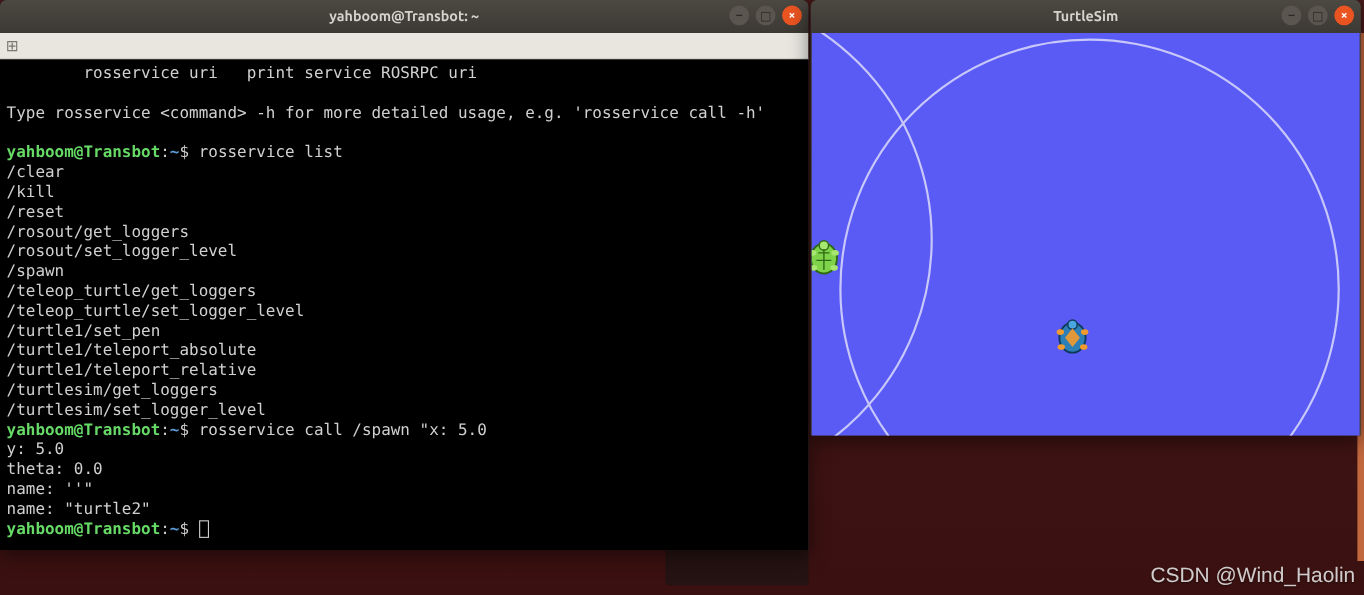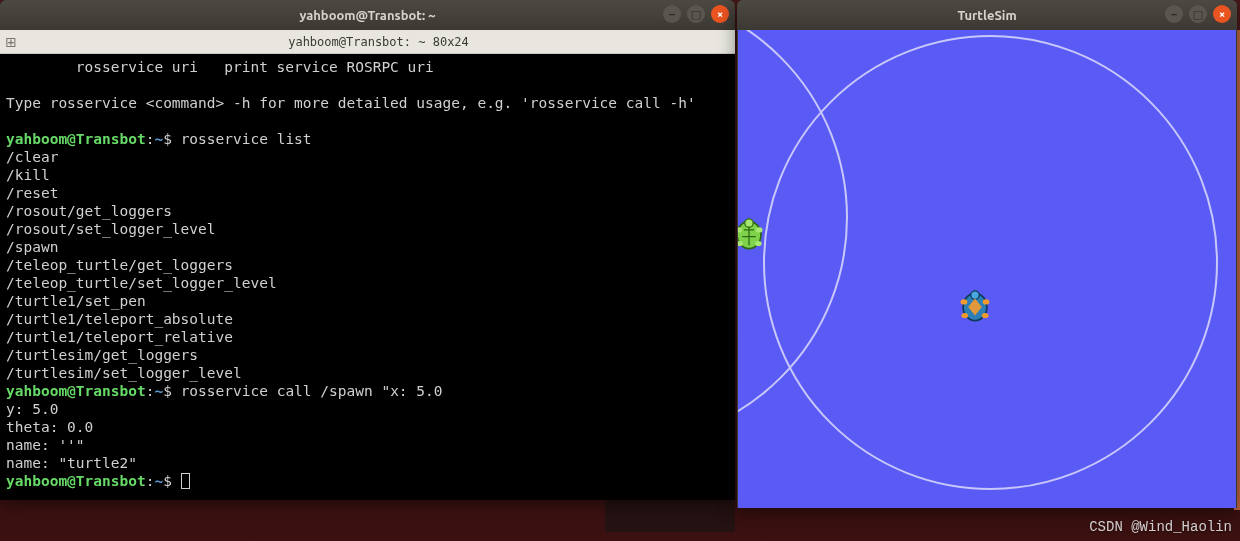--- a/index.html
+++ b/index.html
@@ -13,26 +13,26 @@
   .win-btn { width:18px; height:18px; border-radius:9px; background:#5a564f; display:flex; align-items:center; justify-content:center; color:#2b2923; font-size:11px; cursor:pointer; }
   .win-btn.close { background:#e95420; color:#fff; }
   .menubar { height:24px; background:#e8e6df; border-bottom:1px solid #c9c7bf; display:flex; align-items:center; font-size:12px; color:#3b3a36; }
   .menubar .grip { width:22px; display:flex; align-items:center; justify-content:center; color:#7a786f; font-size:14px; }
   .menubar .mb-title { flex:1; text-align:center; font-family:"DejaVu Sans Mono","Ubuntu Mono",monospace; }
   .term-body { background:#000; color:#d0d0d0; font-family:"DejaVu Sans Mono","Ubuntu Mono",monospace; font-size:14.5px; line-height:18px; padding:4px 6px; height:533px; white-space:pre; overflow:hidden; }
   .prompt-user { color:#66d966; font-weight:bold; }
   .prompt-path { color:#5a9ad6; font-weight:bold; }
   .cursor { display:inline-block; width:9px; height:16px; border:1px solid #d0d0d0; vertical-align:text-bottom; }
   
-  .sim-win { left:737px; top:0; width:500px; height:508px; background:#3d3a36; }
+  .sim-win { left:737px; top:0; width:500px; height:396px; background:#3d3a36; }
   .sim-canvas { position:relative; width:498px; height:509px; margin:0 1px 1px 1px; background:#5a5af5; overflow:hidden; }
   .trail { position:absolute; border:2.5px solid #c7c7fa; border-radius:50%; background:transparent; }
   .arc-mask { position:absolute; background:#5a5af5; }
   .turtle { position:absolute; width:34px; height:34px; }
-  .watermark { position:absolute; right:8px; bottom:6px; color:#e6e6e6; font-size:14px; opacity:.88; font-family:Liberation Mono, monospace; text-shadow:0 1px 2px rgba(0,0,0,.5);}
+  .watermark { position:absolute; right:8px; bottom:6px; color:#e6e6e6; font-size:19px; opacity:.88; font-family:Liberation Sans, sans-serif; text-shadow:0 1px 2px rgba(0,0,0,.5);}
   
   .side-scroll { position:absolute; right:0; top:30px; width:6px; height:480px; background:#c1683f; }
   .shadow-box { position:absolute; left:605px; top:492px; width:130px; height:40px; background:rgba(20,20,20,.55); border-radius:2px;}
 </style>
 </head>
 <body>
 
 <div class="desktop">
   <div class="side-scroll"></div>
   <div class="shadow-box"></div>
@@ -47,21 +47,20 @@
         <div class="win-btn">
             <span>□</span>
           </div>
         <div class="win-btn close">
             <span>×</span>
           </div>
       </div>
     </div>
     <div class="menubar">
       <div class="grip">⊞</div>
-      <div class="mb-title">yahboom@Transbot: ~ 80x24</div>
     </div>
     <div class="term-body"><span>        rosservice uri   print service ROSRPC uri</span>
 <span></span>
 <span>Type rosservice &lt;command&gt; -h for more detailed usage, e.g. 'rosservice call -h'</span>
 <span></span>
 <span class="prompt-user">yahboom@Transbot</span><span>:</span><span class="prompt-path">~</span><span>$ </span><span>rosservice list</span>
 <span>/clear</span>
 <span>/kill</span>
 <span>/reset</span>
 <span>/rosout/get_loggers</span>

